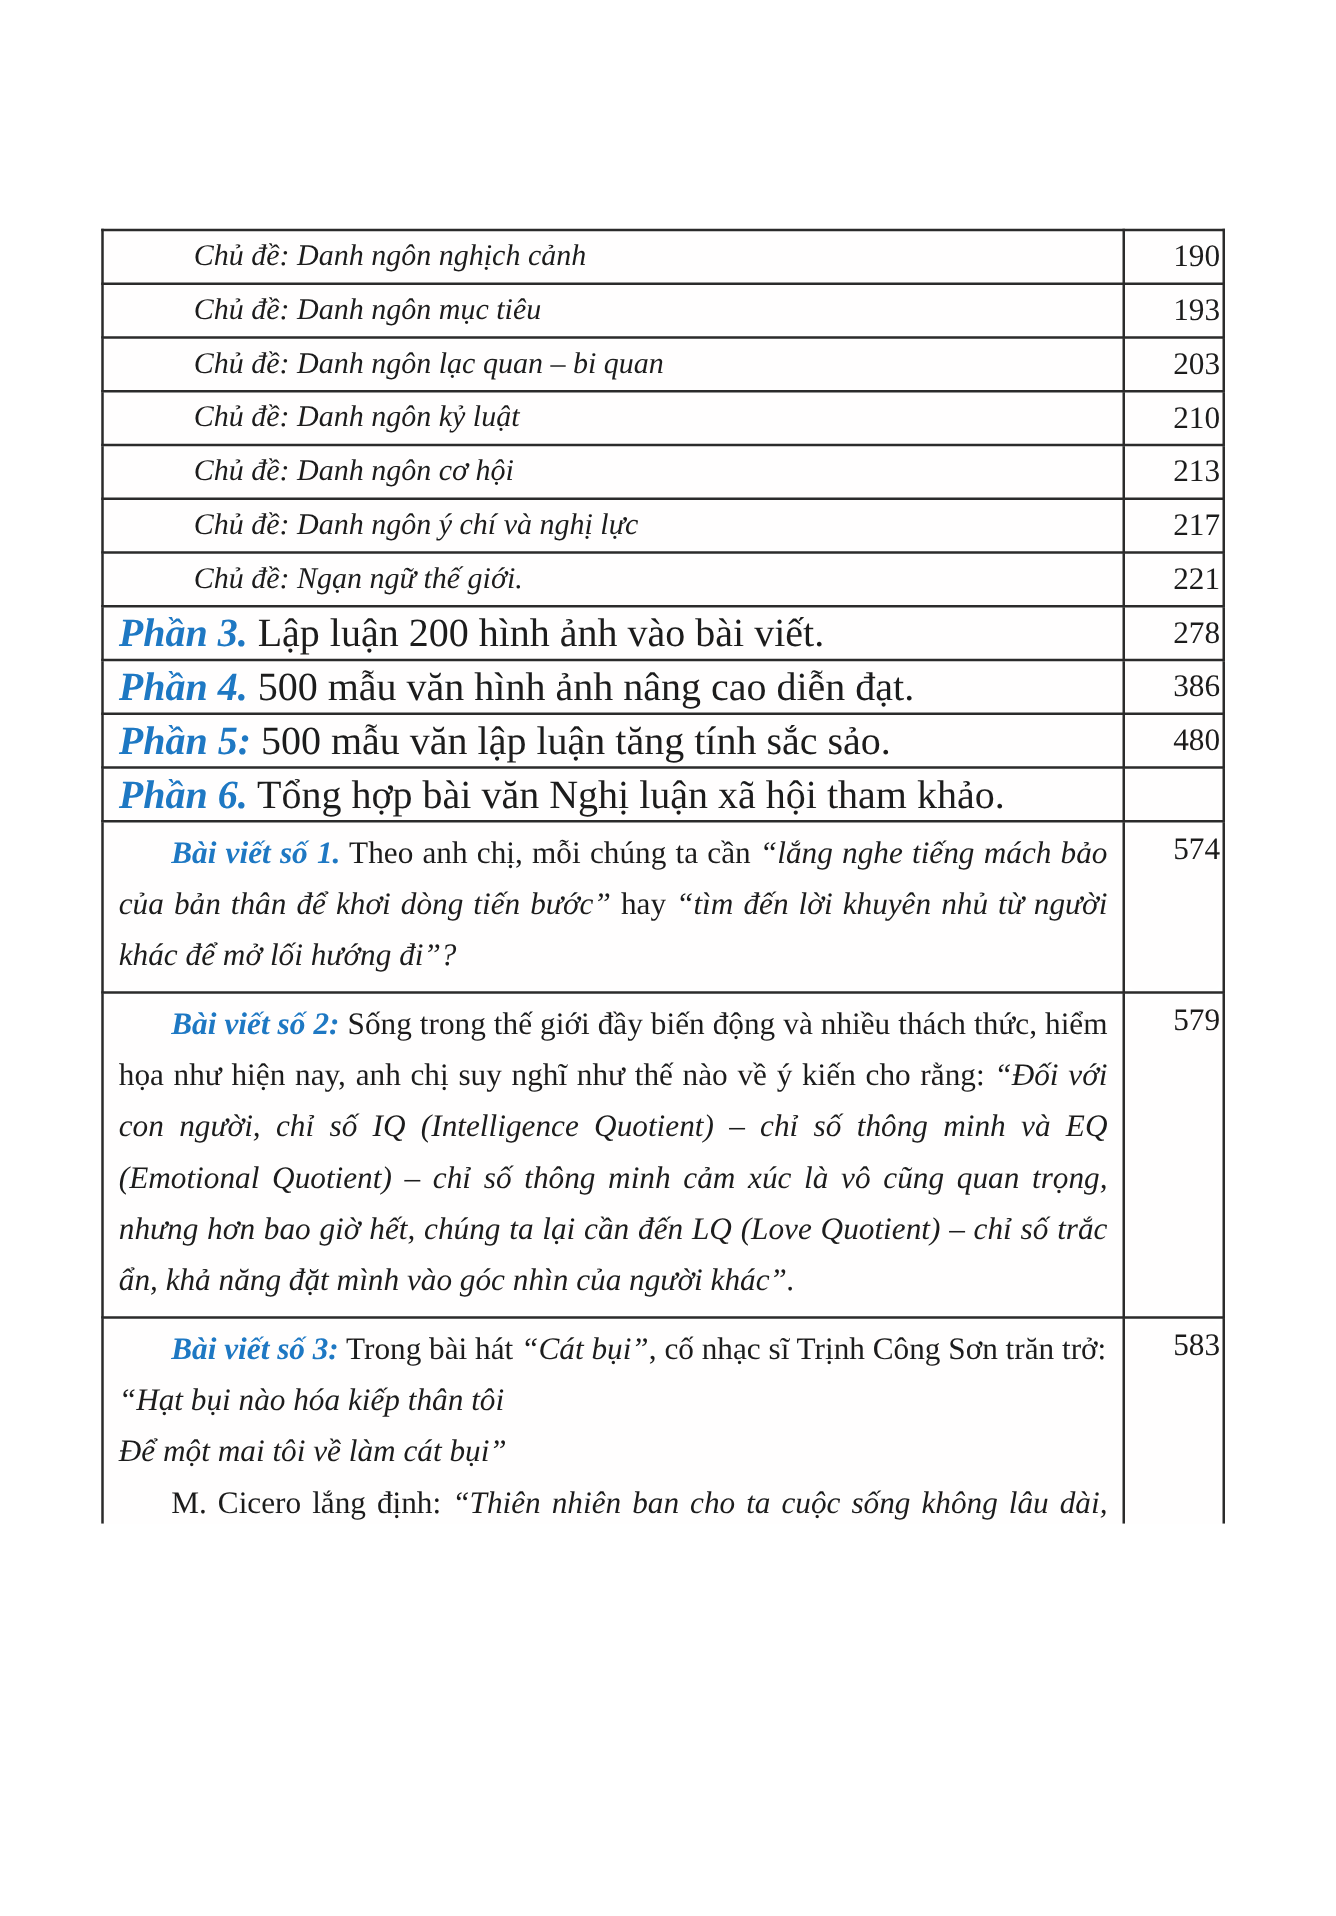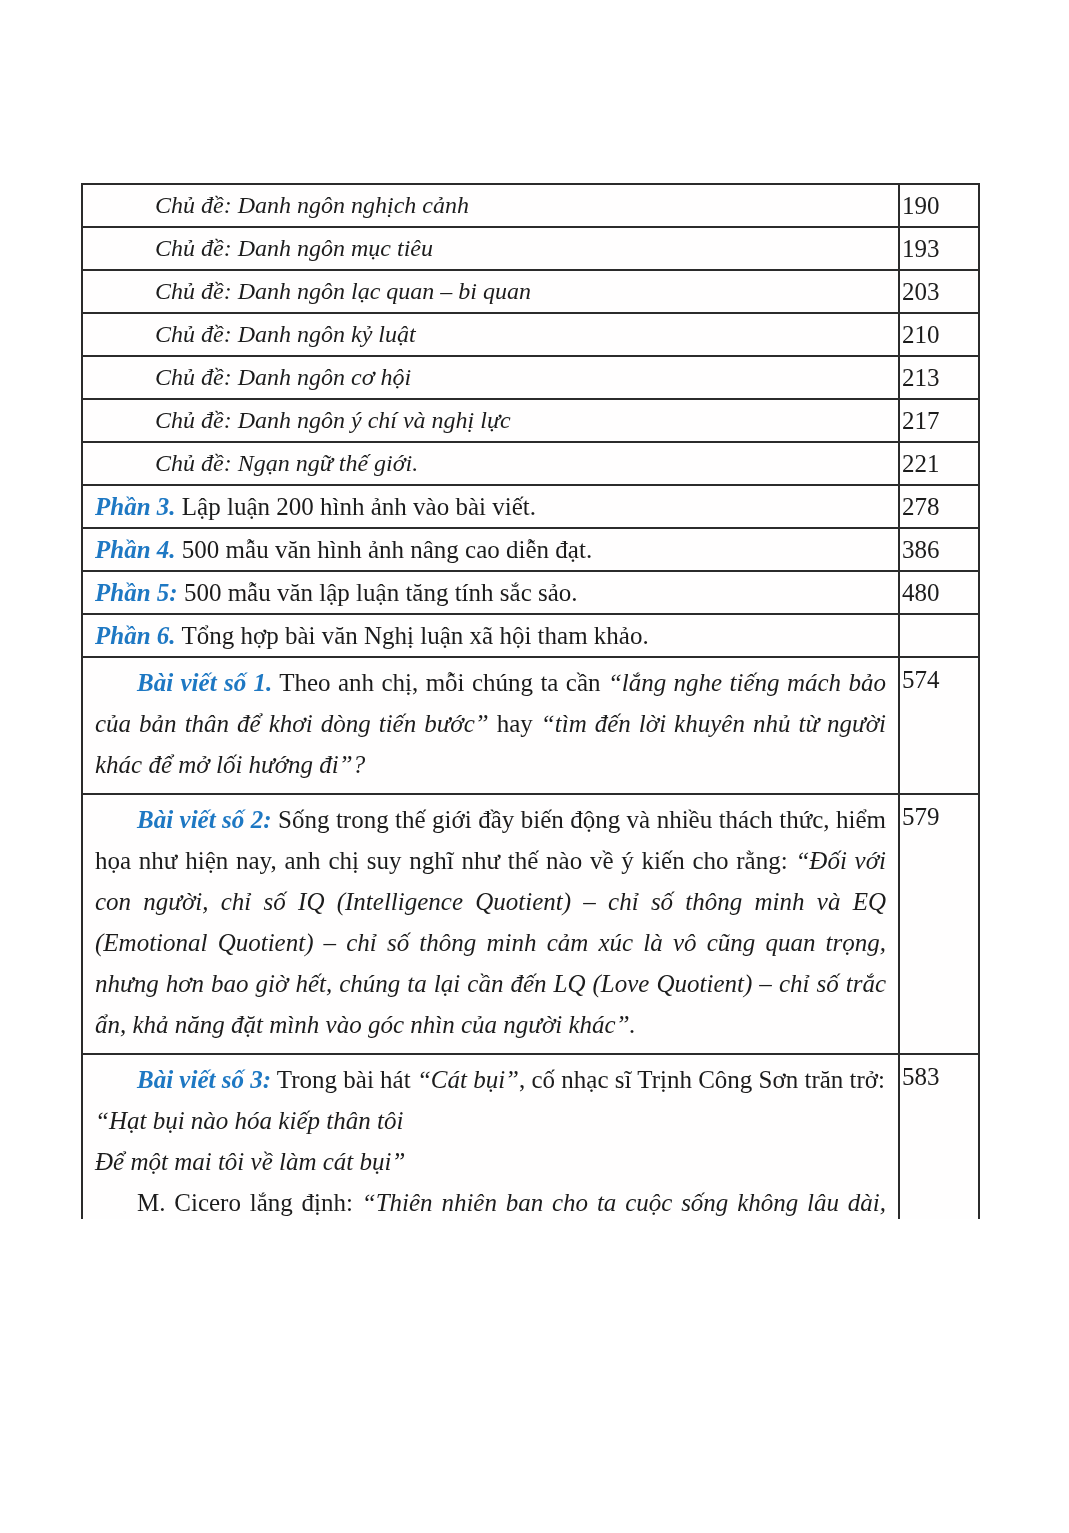--- a/index.html
+++ b/index.html
@@ -24,39 +24,39 @@
     border-collapse: collapse;
     table-layout: fixed;
   }
   table.toc td {
     border: 2px solid #2b2b2b;
     vertical-align: middle;
     background: #fffefe;
   }
   td.content { padding: 0 12px; }
   td.page-cell {
-    text-align: left;
+    text-align: right;
     font-size: 25px;
     line-height: 1.2;
     padding: 2px 2px;
     font-family: Liberation Serif, serif;
   }
   
   tr.topic td.content { height: 41px; }
   .topic-text {
     font-style: italic;
     font-size: 24px;
     padding-left: 60px;
     white-space: nowrap;
     overflow: hidden;
   }
   
   tr.section td.content { height: 41px; }
   .section-line {
-    font-size: 25px;
+    font-size: 32px;
     white-space: nowrap;
     overflow: hidden;
   }
   .seg-label {
     color: var(--accent, #1e78c3);
     font-weight: bold;
     font-style: italic;
   }
   
   tr.essay td.content {

